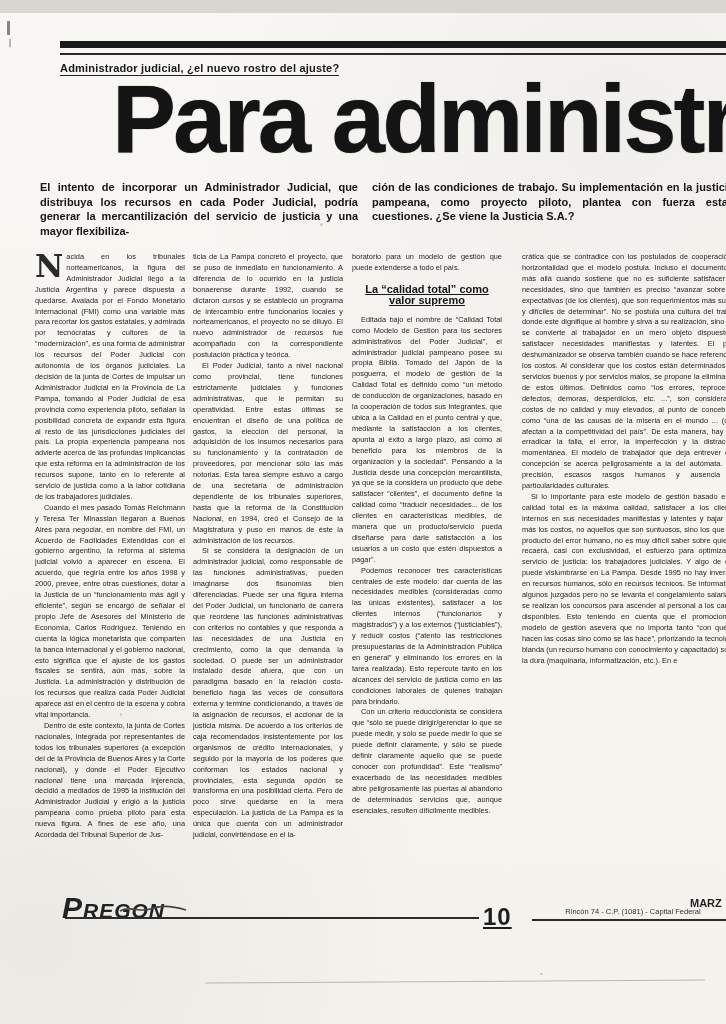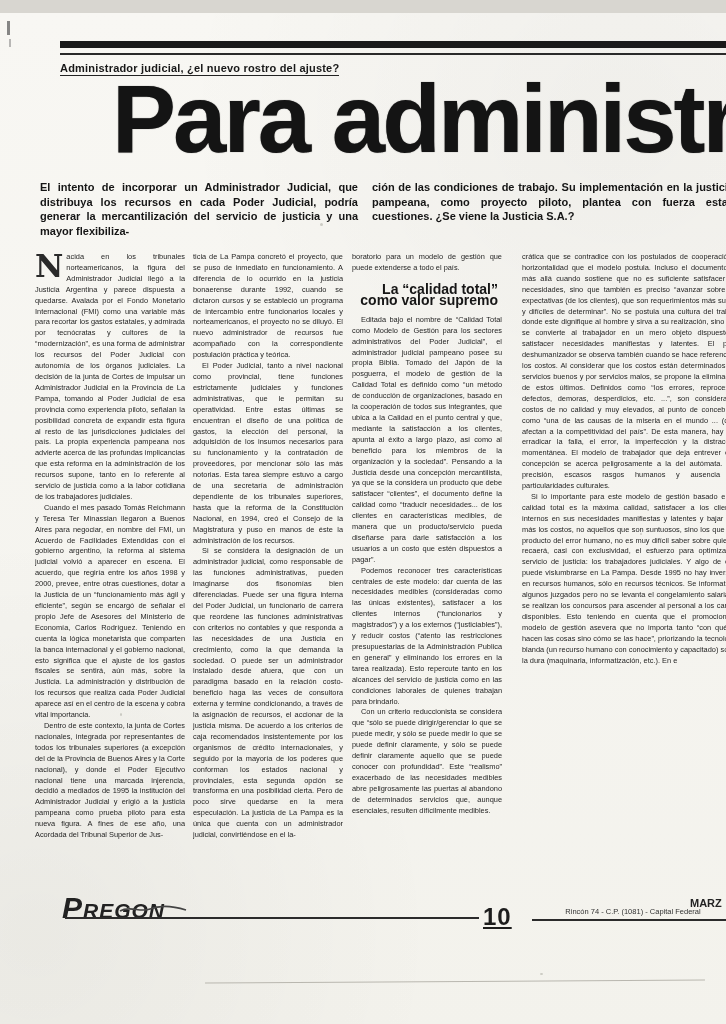--- a/index.html
+++ b/index.html
@@ -49,22 +49,22 @@
   .col{position:absolute;top:0;overflow:hidden;}
   .col-1{left:0;width:150px;height:624px;}
   .col-2{left:158px;width:150px;height:624px;}
   .col-3{left:317px;width:150px;height:624px;}
   .col-4{left:487px;width:217px;height:668px;font-size:8.6px;line-height:13px;}
   .col p,.col h3{margin:0;}
   .col{font-size:7.4px;line-height:10.9px;text-align:justify;color:#1e1e1e;}
   .col p.para{text-indent:9px;}
   .col p.cont{text-indent:0;}
   .col h3.subhead{
-    font-size:14px;line-height:11px;font-weight:bold;text-align:right;
-    margin:10px 4px 9px 4px;color:#161616;
+    font-size:11px;line-height:11px;font-weight:bold;text-align:center;
+    text-decoration:underline;margin:10px 4px 9px 4px;color:#161616;
   }
   .dc{
     float:left;font-family:"DejaVu Serif",serif;font-weight:bold;
     font-size:31px;line-height:26px;padding:1px 3px 0 0;color:#2a2a2a;
   }
 
   
   .footer{position:absolute;left:0;top:866px;width:726px;height:70px;}
   .logo{
     position:absolute;left:62px;top:12px;font-style:italic;font-weight:bold;

